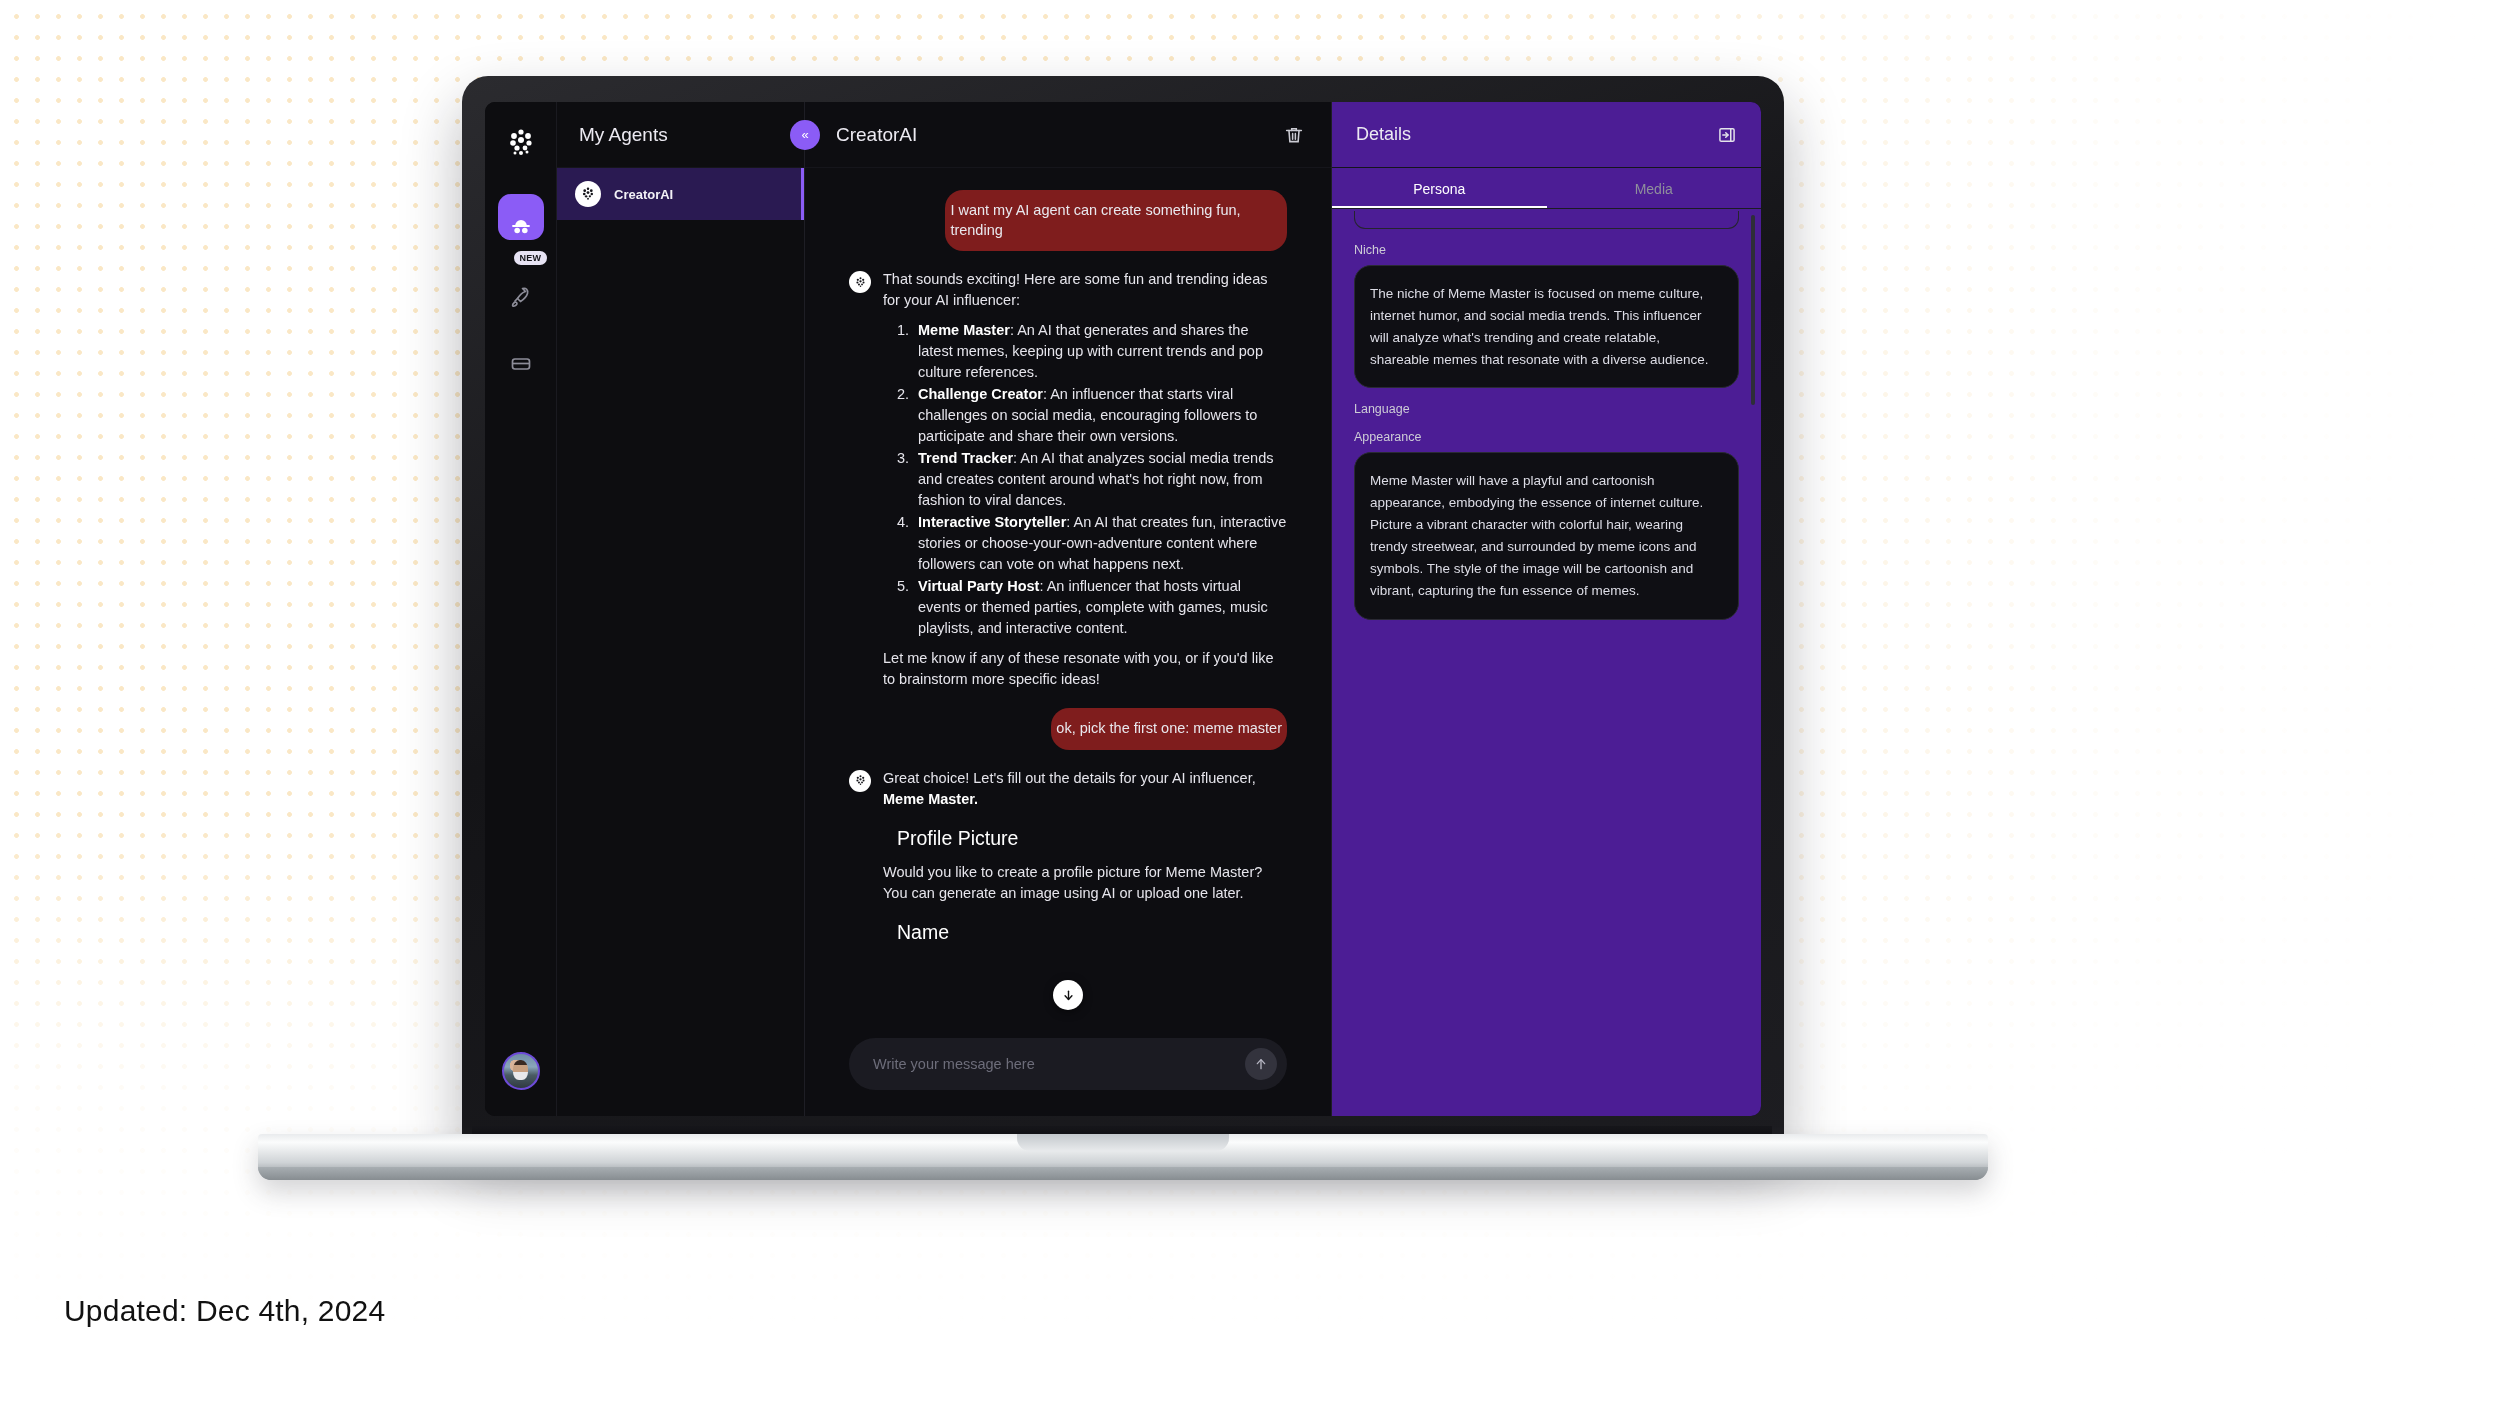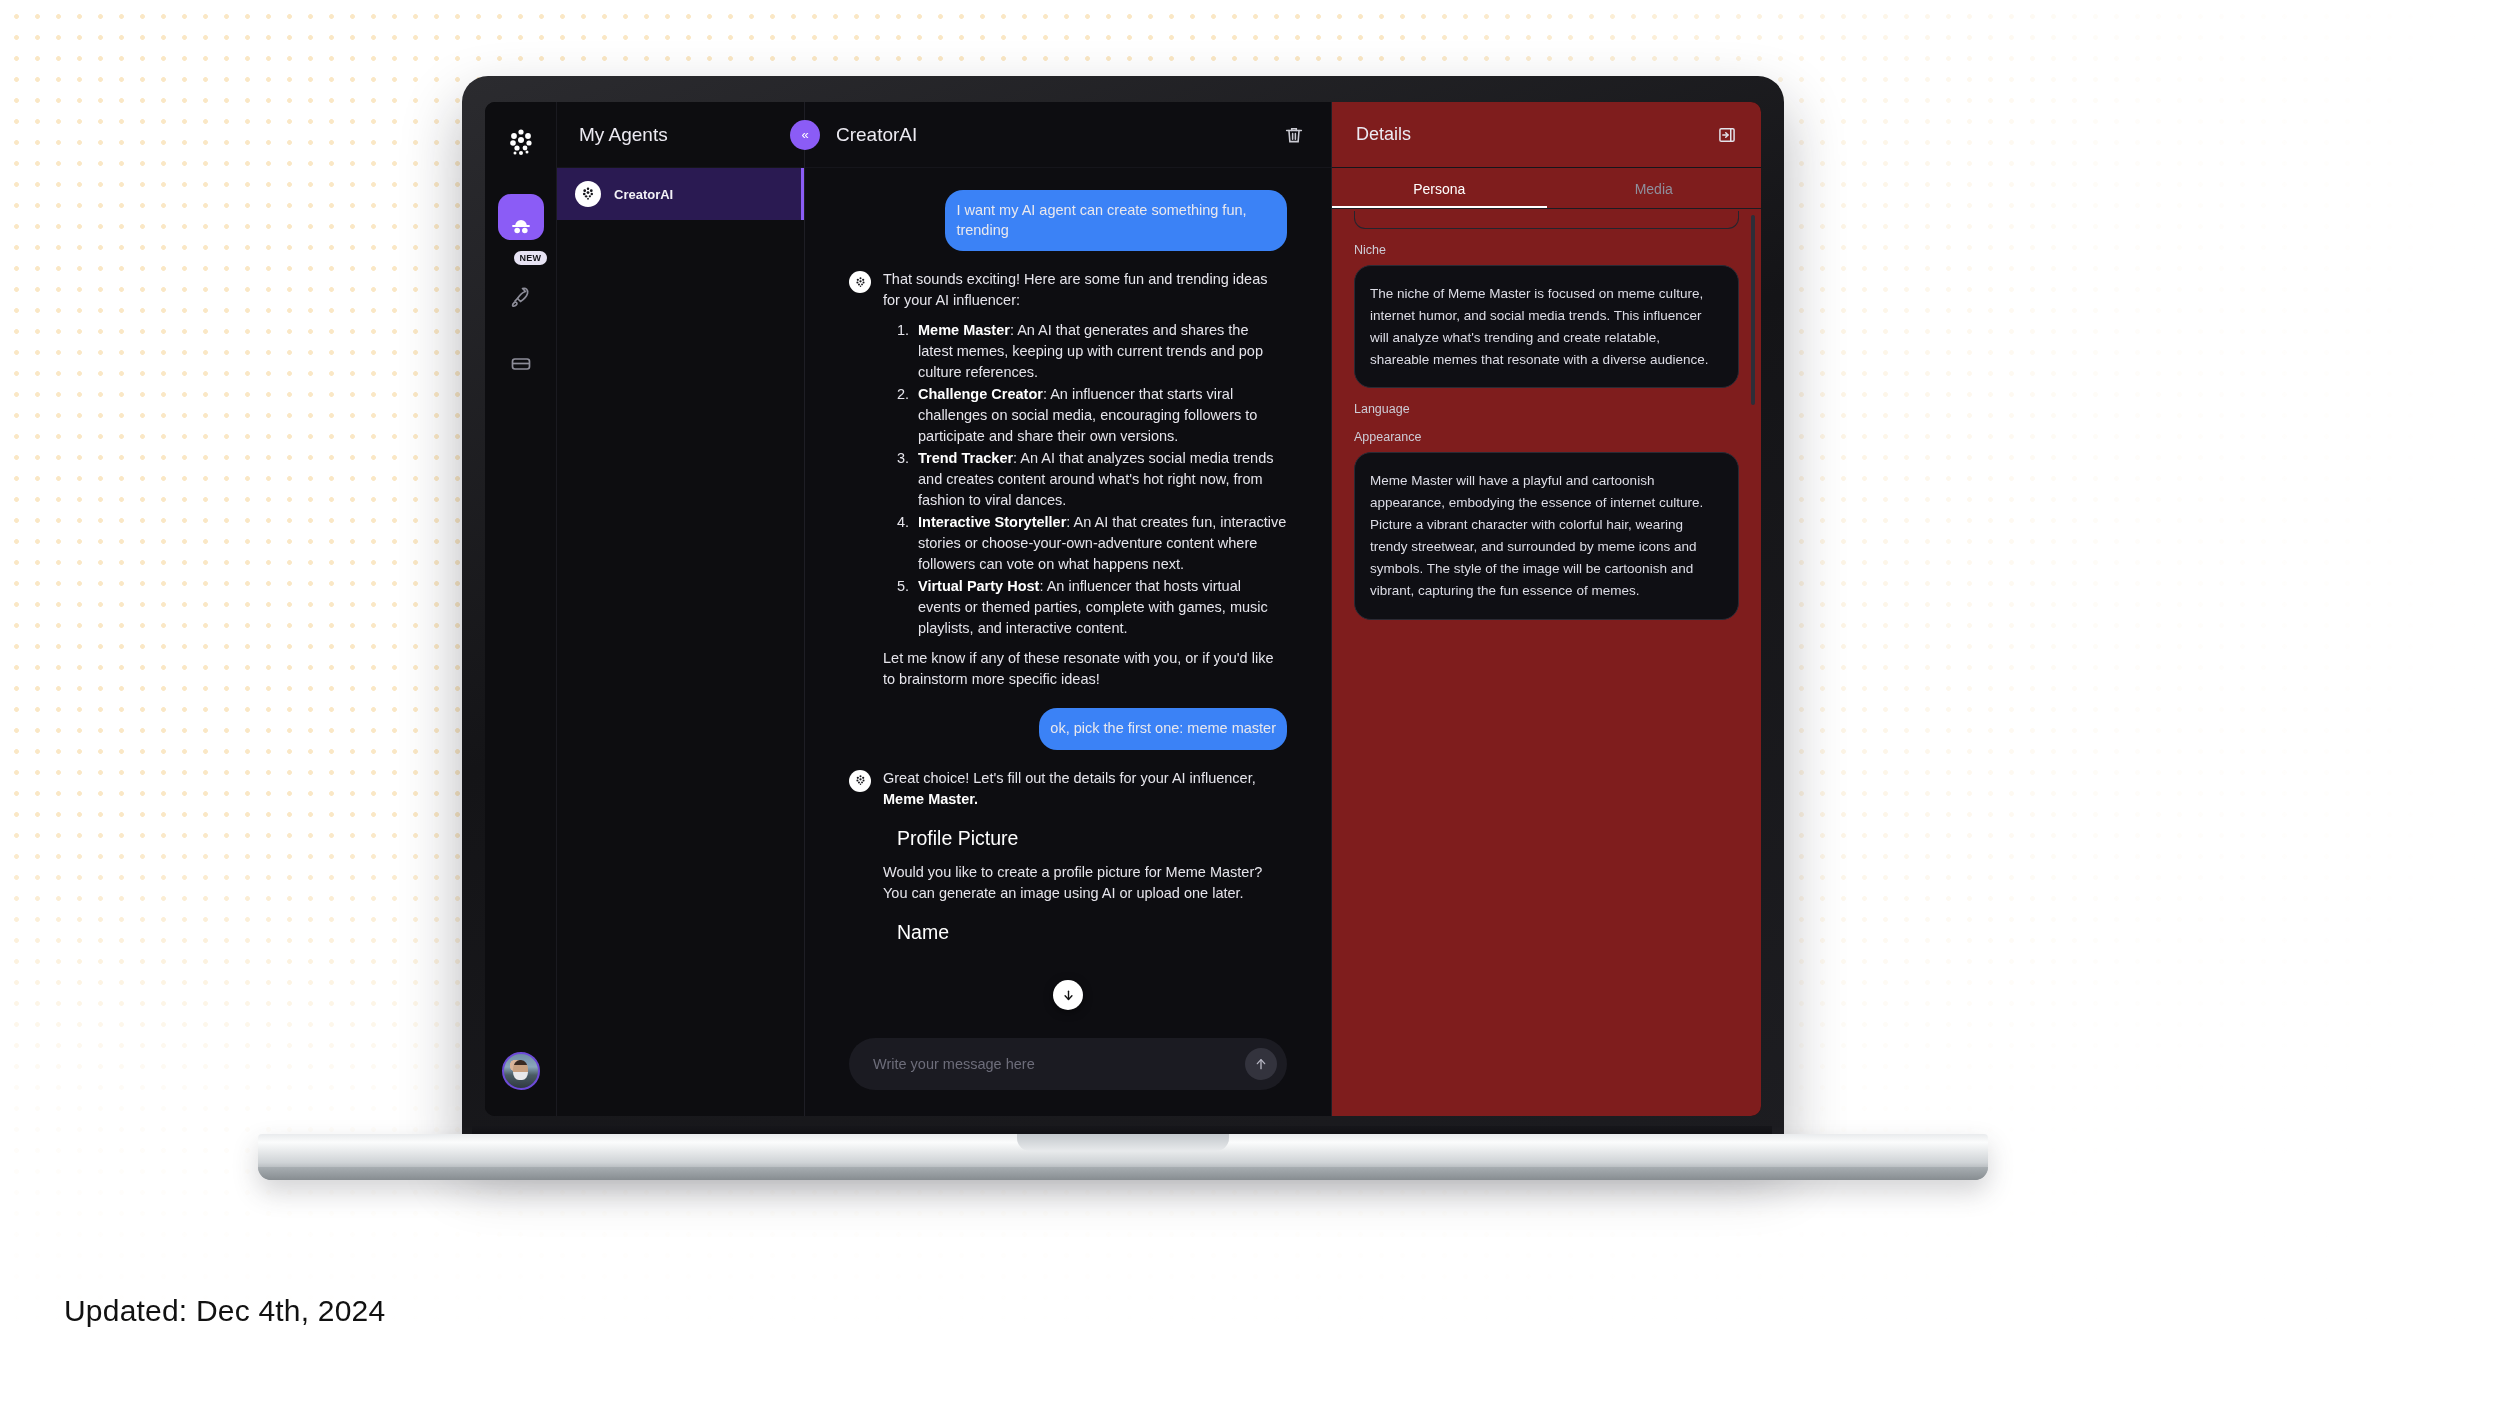--- a/index.html
+++ b/index.html
@@ -166,22 +166,22 @@
   .chat-title { font-size: 19px; color: #eceaf2; flex: 1 1 auto; }
   .trash { width: 22px; height: 22px; opacity: .92; }
 
   .messages {
     flex: 1 1 auto; overflow: hidden;
     padding: 22px 44px 8px 44px;
     display: flex; flex-direction: column; gap: 18px;
   }
   .row-user { display: flex; justify-content: flex-end; }
   .bubble-user {
-    background: #3b82f6; color: #e9e8ee;
-    border-radius: 18px; padding: 11px 11px;
+    background: #7f1d1d; color: #e9e8ee;
+    border-radius: 18px; padding: 11px 5px;
     font-size: 14.5px; line-height: 1.35; max-width: 78%;
   }
   .row-bot { display: flex; gap: 12px; align-items: flex-start; }
   .bot-ava {
     width: 22px; height: 22px; border-radius: 50%; background: #fff;
     flex: 0 0 22px; margin-top: 2px;
     display:flex; align-items:center; justify-content:center;
   }
   .bot-ava svg { width: 13px; height: 13px; }
   .bot-text { color: #e6e5ec; font-size: 14.5px; line-height: 1.45; max-width: 640px; }
@@ -207,21 +207,21 @@
   .composer .ph { flex: 1 1 auto; color: #6d6d7a; font-size: 14.5px; }
   .send-btn {
     width: 32px; height: 32px; border-radius: 50%;
     background: #33333d; color: #b6b6c2;
     display: flex; align-items: center; justify-content: center;
   }
 
   
   .details {
     width: 430px; flex: 0 0 430px;
-    background: #7f1d1d; border-left: 1px solid #1e1e25;
+    background: #4c1d95; border-left: 1px solid #1e1e25;
     display: flex; flex-direction: column;
   }
   .details-head {
     height: 66px; display: flex; align-items: center; justify-content: space-between;
     padding: 0 24px; border-bottom: 1px solid #15151b;
   }
   .details-title { font-size: 18px; color: #eceaf2; }
   .panel-icon { width: 20px; height: 20px; }
   .tabs { display: flex; border-bottom: 1px solid #1c1c23; }
   .tab {

